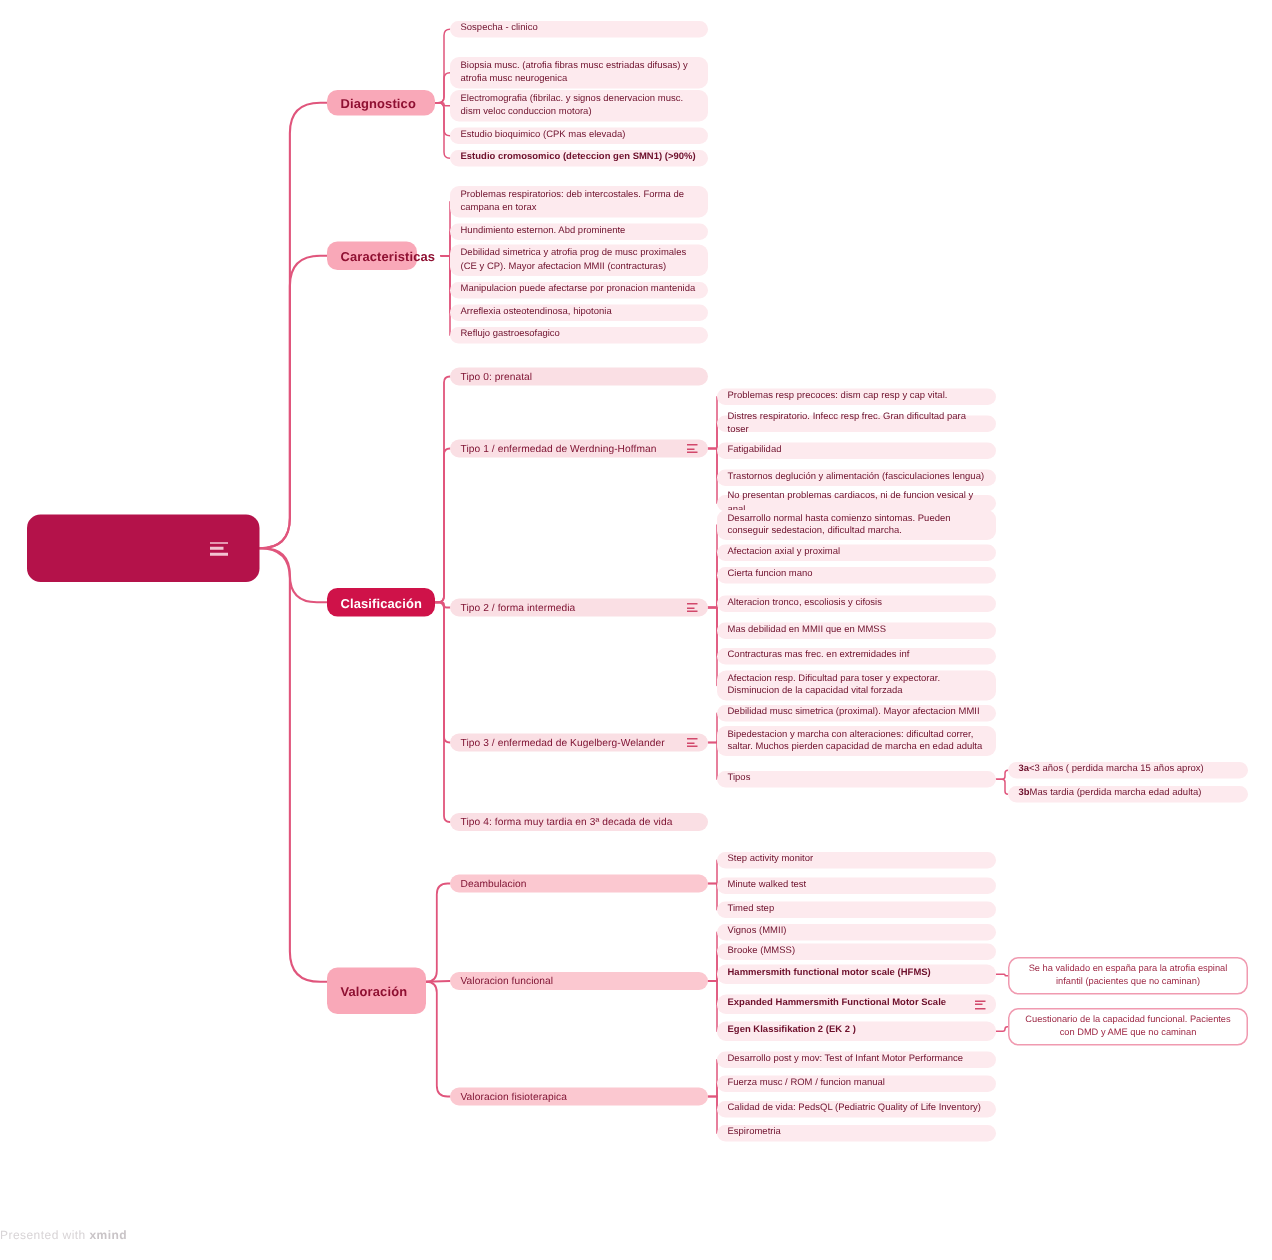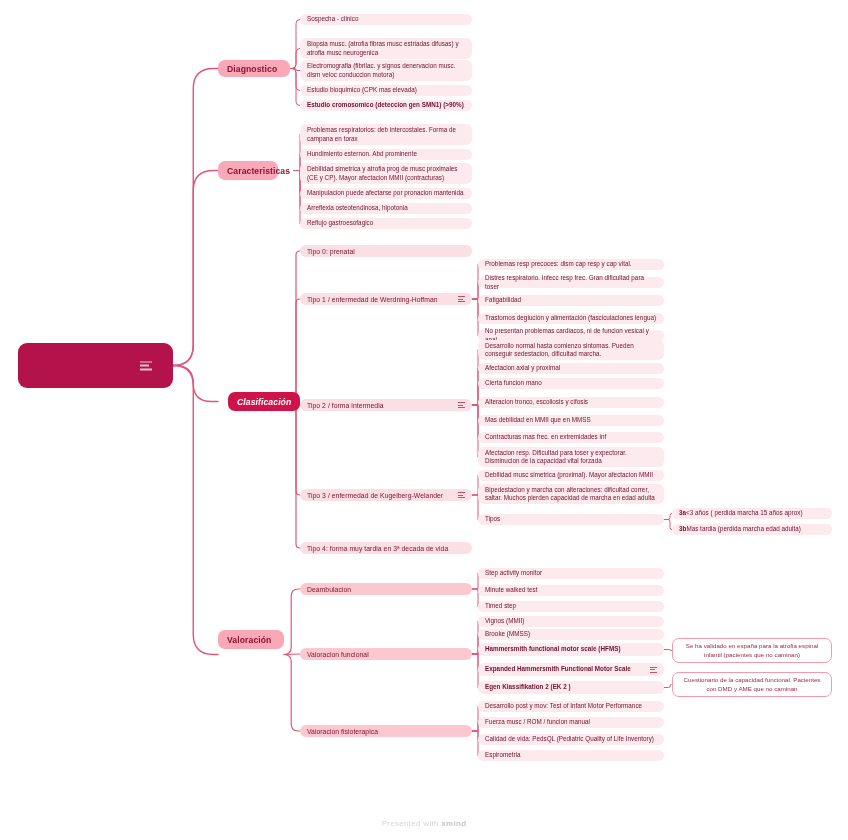--- a/index.html
+++ b/index.html
@@ -68,21 +68,21 @@
   .collapse i:nth-child(1){width:7px;}
   .collapse i:nth-child(2){width:5px;}
   .collapse i:nth-child(3){width:7px;}
   .root .collapse{right:auto;left:122px;width:12px;height:9px;}
   .root .collapse i{background:#f3c3d2;height:1.5px;}
   .root .collapse i:nth-child(1){width:12px;}
   .root .collapse i:nth-child(2){width:9px;}
   .root .collapse i:nth-child(3){width:12px;}
 
   .footer{
-    position:absolute;left:0;right:0;bottom:12px;text-align:center;
+    position:absolute;left:0;right:0;bottom:12px;
     font-size:8px;color:#d8d4d6;letter-spacing:.3px;
   }
   .footer b{color:#c9c4c7;font-weight:bold;}
 </style>
 </head>
 <body>
 
 <div id="canvas">
   <svg class="links" id="links">
       <path d="M 173 365.5 L 173 365.5 Q 193.25 365.5 193.25 345.25 L 193.25 88.75 Q 193.25 68.5 213.5 68.5 L 218 68.5" fill="none" stroke="#e0557c" stroke-width="1.4" stroke-linecap="round"></path>
@@ -180,21 +180,21 @@
       </div>
       <div class="node leaf" style="left: 300px; top: 188px; width: 172px; height: 11px;">
         <span>Manipulacion puede afectarse por pronacion mantenida</span>
       </div>
       <div class="node leaf" style="left: 300px; top: 203px; width: 172px; height: 11px;">
         <span>Arreflexia osteotendinosa, hipotonia</span>
       </div>
       <div class="node leaf" style="left: 300px; top: 218px; width: 172px; height: 11px;">
         <span>Reflujo gastroesofagico</span>
       </div>
-      <div class="node l2 crimson" style="left: 228px; top: 392px; width: 72px; height: 19px; font-style: italic;">
+      <div class="node l2 crimson" style="left: 218px; top: 392px; width: 72px; height: 19px;">
         <span>Clasificación</span>
       </div>
       <div class="node l3 lighter" style="left: 300px; top: 245px; width: 172px; height: 12px;">
         <span>Tipo 0: prenatal</span>
       </div>
       <div class="node l3 lighter" style="left: 300px; top: 293px; width: 172px; height: 12px;">
         <span>Tipo 1 / enfermedad de Werdning-Hoffman</span>
         <span class="collapse">
           <i></i>
           <i></i>
@@ -266,21 +266,21 @@
         <b>3a</b>
         <span> &lt;3 años ( perdida marcha 15 años aprox)</span>
       </div>
       <div class="node leaf em" style="left: 672px; top: 524px; width: 160px; height: 11px;">
         <b>3b</b>
         <span> Mas tardia (perdida marcha edad adulta)</span>
       </div>
       <div class="node l3 lighter" style="left: 300px; top: 542px; width: 172px; height: 12px;">
         <span>Tipo 4: forma muy tardia en 3ª decada de vida</span>
       </div>
-      <div class="node l2 pink" style="left: 218px; top: 630px; width: 66px; height: 19px;">
+      <div class="node l2 pink" style="left: 218px; top: 645px; width: 66px; height: 31px;">
         <span>Valoración</span>
       </div>
       <div class="node l3" style="left: 300px; top: 583px; width: 172px; height: 12px;">
         <span>Deambulacion</span>
       </div>
       <div class="node leaf" style="left: 478px; top: 568px; width: 186px; height: 11px;">
         <span>Step activity monitor</span>
       </div>
       <div class="node leaf" style="left: 478px; top: 585px; width: 186px; height: 11px;">
         <span>Minute walked test</span>

